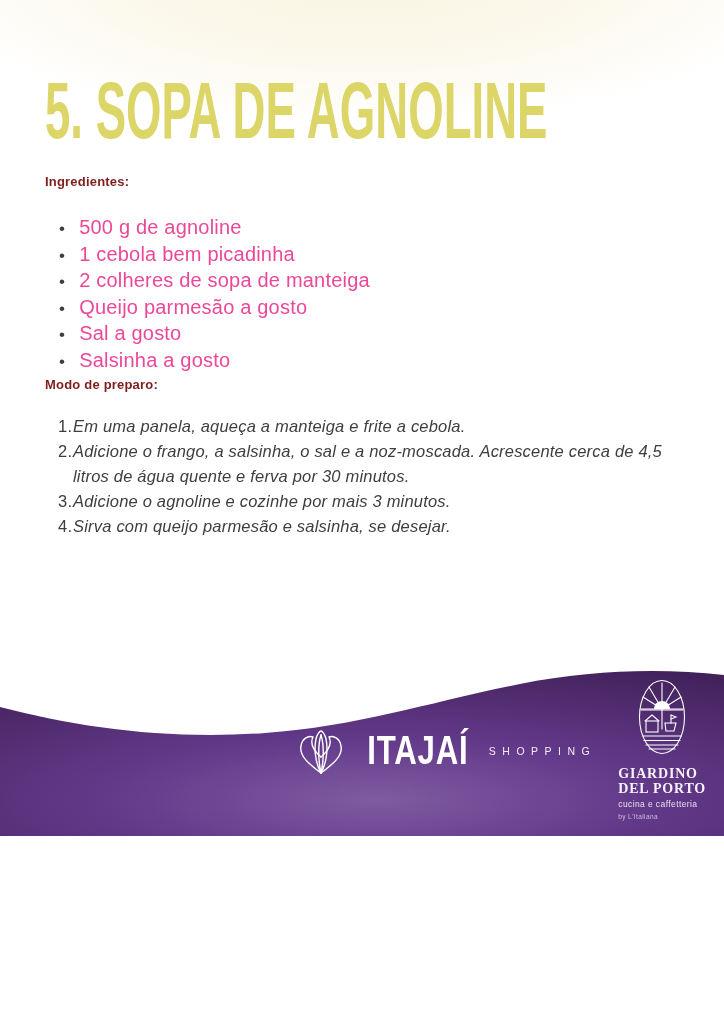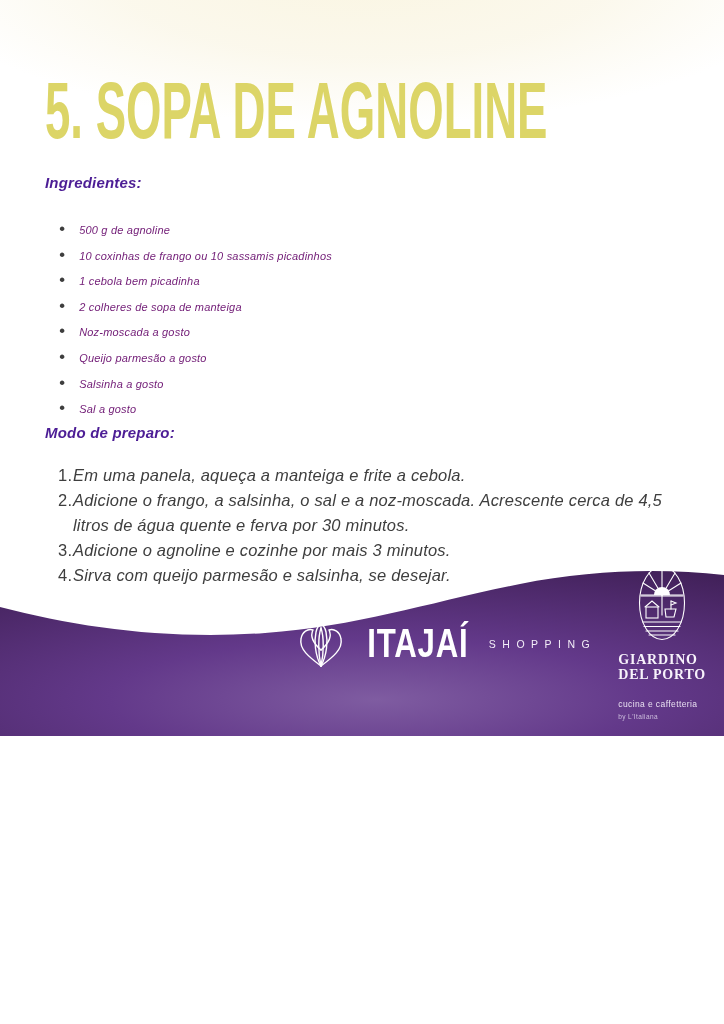--- a/index.html
+++ b/index.html
@@ -2,21 +2,21 @@
 <html><head>
 <meta charset="utf-8">
 <style>
   * { margin: 0; padding: 0; box-sizing: border-box; }
   html, body { width: 724px; height: 1024px; }
   body { font-family: "Liberation Sans", sans-serif; background: #ffffff; overflow: hidden; }
 
   .page {
     position: relative;
     width: 724px;
-    height: 736px;
+    height: 836px;
     background: #ffffff;
     overflow: hidden;
   }
 
   
   .top-glow {
     position: absolute;
     left: 0; top: 0; right: 0;
     height: 230px;
     background: radial-gradient(ellipse 62% 150px at 50% -25px,
@@ -38,43 +38,41 @@
     line-height: 74px;
     font-weight: 700;
     letter-spacing: 0px;
     color: #dcd567;
     white-space: nowrap;
     transform: scale(0.60, 1.05);
     transform-origin: left top;
   }
 
   .section-heading {
-    font-size: 15px;
-    font-weight: 700;
-    color: #4c1d95;
+    font-size: 13px;
+    font-weight: 700;
+    color: #7f1d1d;
     letter-spacing: 0.2px;
-    font-style: italic;
   }
 
   .heading-ingredients { margin-top: 28px; }
   .heading-preparo     { margin-top: 2px; }
 
   ul.ingredients {
     list-style: none;
     margin-top: 26px;
     padding-left: 14px;
   }
   ul.ingredients li {
     display: flex;
     align-items: baseline;
-    font-size: 11px;
+    font-size: 20px;
     line-height: 24.6px;
-    color: #701a75;
+    color: #ec4899;
     letter-spacing: 0.2px;
-    font-style: italic;
   }
   ul.ingredients li::before {
     content: "\2022";
     font-size: 17px;
     margin-right: 14px;
     color: #3e3e3e;
   }
 
   ol.steps {
     list-style: none;
@@ -151,21 +149,21 @@
   .giardino-text { display: flex; flex-direction: column; }
   .giardino-name {
     font-family: "Liberation Serif", serif;
     font-weight: 700;
     font-size: 14px;
     line-height: 15px;
     letter-spacing: 0.8px;
     color: #f7f2fb;
   }
   .giardino-tagline {
-    margin-top: 17px;
+    margin-top: 3px;
     font-size: 8.5px;
     letter-spacing: 0.4px;
     color: #e9e0f1;
   }
   .giardino-byline {
     margin-top: 4px;
     font-size: 6.5px;
     letter-spacing: 0.4px;
     color: #cdbedd;
   }
@@ -177,27 +175,25 @@
 
   <div class="top-glow"></div>
 
   <div class="content">
     <h1 class="page-title">5. SOPA DE AGNOLINE</h1>
 
     <h2 class="section-heading heading-ingredients">Ingredientes:</h2>
 
     <ul class="ingredients">
       <li>500 g de agnoline</li>
-      <li>10 coxinhas de frango ou 10 sassamis picadinhos</li>
       <li>1 cebola bem picadinha</li>
       <li>2 colheres de sopa de manteiga</li>
-      <li>Noz-moscada a gosto</li>
       <li>Queijo parmesão a gosto</li>
+      <li>Sal a gosto</li>
       <li>Salsinha a gosto</li>
-      <li>Sal a gosto</li>
     </ul>
 
     <h2 class="section-heading heading-preparo">Modo de preparo:</h2>
 
     <ol class="steps">
       <li>
         <span class="step-num">1.</span>
         <span class="step-text">Em uma panela, aqueça a manteiga e frite a cebola.</span>
       </li>
       <li>

